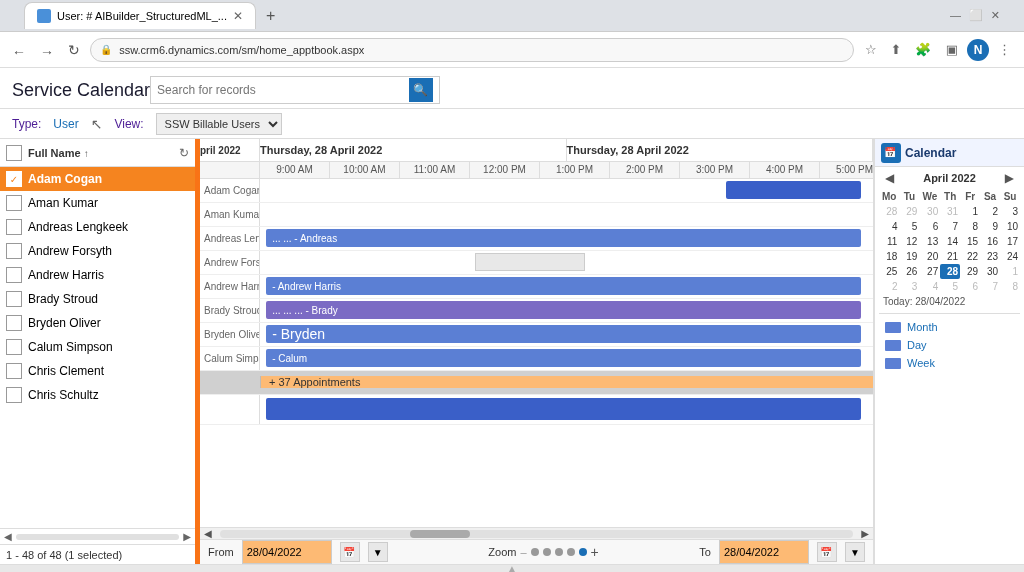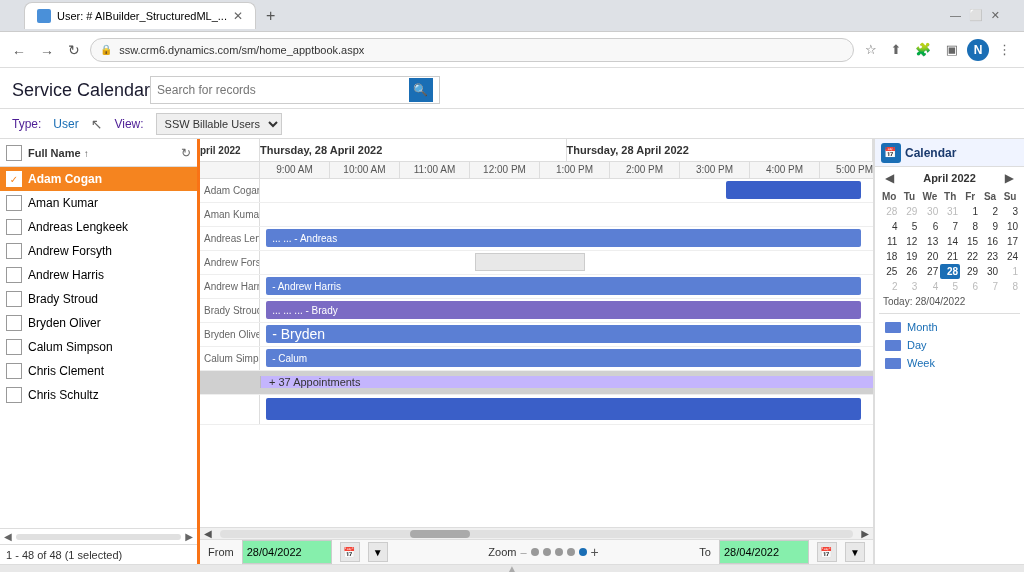--- a/index.html
+++ b/index.html
@@ -37,21 +37,21 @@
     .toolbar { padding: 4px 12px; display: flex; align-items: center; gap: 12px; border-bottom: 1px solid #ddd; height: 30px; }
     .toolbar-label { font-size: 12px; color: #4c1d95; }
     .toolbar-value { font-size: 12px; color: #1a6eb5; }
     .view-select { height: 22px; border: 1px solid #ccc; font-size: 11px; padding: 0 4px; color: #333; }
     .cursor-icon { font-size: 14px; color: #666; }
 
     
     .content-area { display: flex; flex: 1; overflow: hidden; }
 
     
-    .user-list-panel { width: 200px; border-right: 3px solid #f97316; display: flex; flex-direction: column; overflow: hidden; }
+    .user-list-panel { width: 200px; border-right: 5px solid #f97316; display: flex; flex-direction: column; overflow: hidden; }
     .user-list-header { display: flex; align-items: center; padding: 4px 6px; background: #fff; border-bottom: 1px solid #ddd; height: 28px; }
     .user-list-checkbox { width: 16px; height: 16px; border: 1px solid #999; margin-right: 6px; }
     .user-list-col-name { font-size: 11px; font-weight: 600; color: #333; flex: 1; }
     .sort-icon { font-size: 10px; color: #555; }
     .refresh-icon-btn { background: none; border: none; cursor: pointer; font-size: 12px; color: #666; margin-left: auto; }
     .user-list { flex: 1; overflow-y: auto; overflow-x: hidden; }
     .user-item { display: flex; align-items: center; padding: 4px 6px; cursor: pointer; height: 24px; }
     .user-item.selected { background: #f5841f; color: #fff; }
     .user-item .cb { width: 16px; height: 16px; border: 1px solid #999; margin-right: 6px; display: flex; align-items: center; justify-content: center; flex-shrink: 0; }
     .user-item.selected .cb { background: #fff; border-color: #fff; }
@@ -79,21 +79,21 @@
 
     
     .cal-scrollbar { height: 14px; border-top: 1px solid #ddd; background: #f0f0f0; display: flex; align-items: center; }
     .cal-scroll-track { flex: 1; height: 8px; background: #e0e0e0; margin: 0 4px; border-radius: 4px; position: relative; }
     .cal-scroll-thumb { width: 60px; height: 8px; background: #aaa; border-radius: 4px; position: absolute; left: 30%; }
     .cal-scroll-arrow { font-size: 10px; color: #555; cursor: pointer; padding: 0 4px; }
 
     
     .cal-datetime-bar { height: 30px; display: flex; align-items: center; padding: 0 8px; border-top: 1px solid #ddd; gap: 8px; background: #f8f8f8; }
     .datetime-label { font-size: 11px; color: #333; }
-    .datetime-input { width: 90px; height: 24px; border: 1px solid #ccc; font-size: 11px; padding: 0 4px; background: #86efac; }
+    .datetime-input { width: 90px; height: 24px; border: 1px solid #ccc; font-size: 11px; padding: 0 4px; background: #fdba74; }
     .datetime-btn { height: 20px; width: 20px; border: 1px solid #ccc; background: #e8e8e8; cursor: pointer; font-size: 10px; display: flex; align-items: center; justify-content: center; }
     .zoom-bar { display: flex; align-items: center; gap: 4px; margin: 0 auto; }
     .zoom-label { font-size: 11px; color: #333; }
     .zoom-dot { width: 8px; height: 8px; border-radius: 50%; background: #999; cursor: pointer; }
     .zoom-dot.active { background: #1a6eb5; }
     .zoom-plus { font-size: 14px; color: #555; cursor: pointer; }
 
     
     .right-panel { width: 150px; background: #fff; border-left: 1px solid #ddd; display: flex; flex-direction: column; overflow: hidden; }
     .rp-title-bar { display: flex; align-items: center; padding: 4px 6px; border-bottom: 1px solid #ddd; gap: 4px; background: #f0f4ff; height: 28px; }
@@ -330,21 +330,21 @@
           <div class="cal-row-name">Calum Simpson</div>
           <div class="cal-row-timeline">
             <div class="cal-event-bar blue" style="left:1%;width:97%;background:#5b7fd4;">
               <span style="color:#fff;font-size:10px;">- Calum</span>
             </div>
           </div>
         </div>
 
         <div class="cal-row appointments-row">
           <div class="cal-row-name" style="width:60px;background:#c8c8c8;"></div>
-          <div style="flex:1;display:flex;align-items:center;background:#c4b5fd;border-left:1px solid #bbb;">
+          <div style="flex:1;display:flex;align-items:center;background:#fdba74;border-left:1px solid #bbb;">
             <span style="font-size:11px;color:#333;padding:0 8px;">+ 37 Appointments</span>
           </div>
         </div>
 
         <div class="cal-row" style="height:30px;">
           <div class="cal-row-name"></div>
           <div class="cal-row-timeline">
             <div class="cal-event-bar blue" style="left:1%;width:97%;background:#3a5fc8;height:22px;"></div>
           </div>
         </div>

